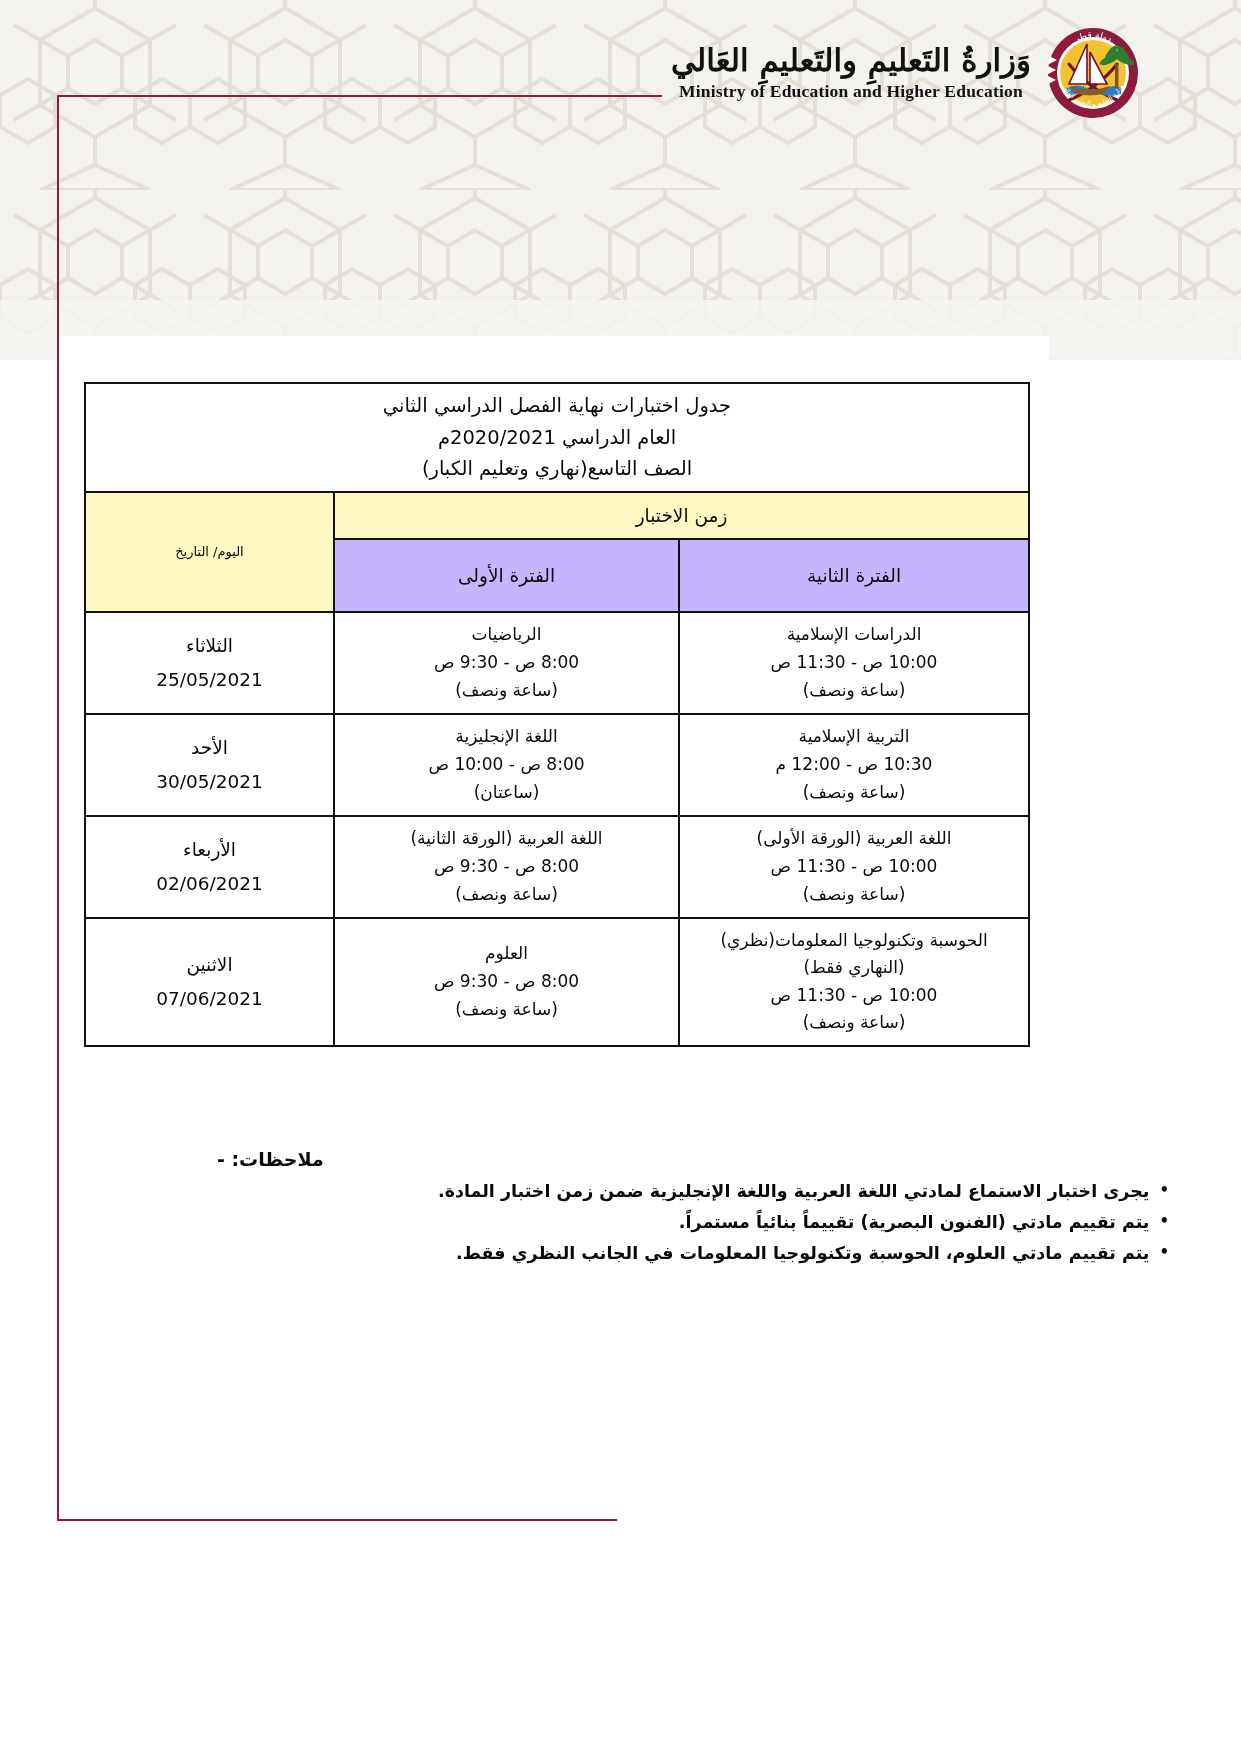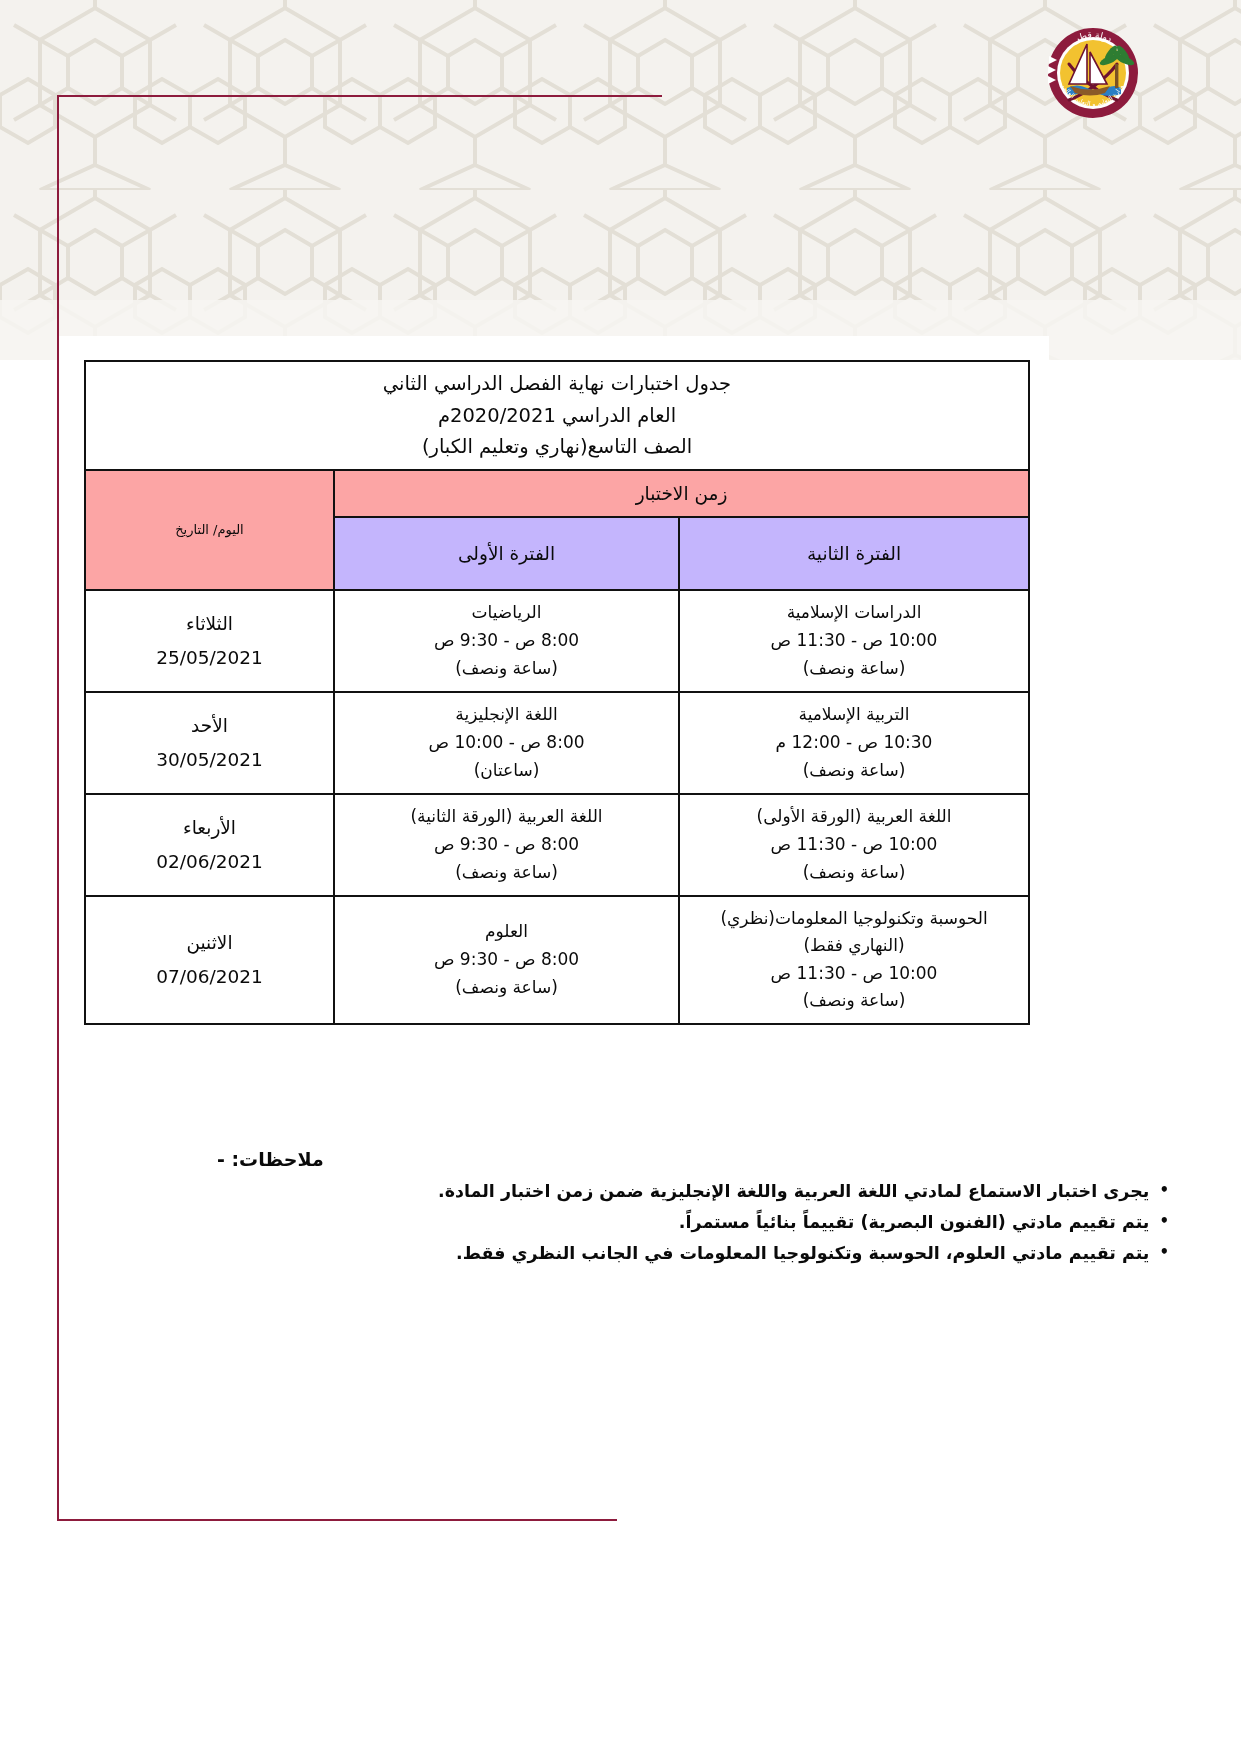--- a/index.html
+++ b/index.html
@@ -82,21 +82,21 @@
     font-weight: 700;
     color: #111;
     margin-top: 7px;
     white-space: nowrap;
     letter-spacing: .2px;
   }
 
   
   #schedule-wrap {
     position: absolute;
-    left: 86px; top: 360px;
+    left: 86px; top: 382px;
     width: 944px;
   }
   table.sched {
     width: 944px;
     border-collapse: collapse;
     direction: rtl;
     table-layout: fixed;
   }
   table.sched td, table.sched th {
     border: 2px solid #111;
@@ -107,21 +107,21 @@
     padding: 6px 4px;
   }
   .title-cell {
     font-size: 19.5px;
     line-height: 1.62;
     padding: 14px 8px 16px 8px;
     font-weight: 400;
   }
   .title-cell .tl { display: block; white-space: nowrap; }
   .hdr-grey {
-    background: #fca5a5;
+    background: #fef9c3;
     font-size: 18.5px;
     font-weight: 400;
   }
   .hdr-span { height: 46px; }
   .hdr-date { height: 120px; font-size: 13px; }
   .sub-hdr { height: 72px; font-size: 18.5px; background: #c4b5fd; }
   td.cell {
     font-size: 17px;
     line-height: 1.62;
     height: 102px;
@@ -251,20 +251,24 @@
         </defs>
         <text font-size="9" font-family="DejaVu Sans, sans-serif" fill="#ffffff">
           <textPath href="#arcTop" startOffset="50%" text-anchor="middle">دولة قطر</textPath>
         </text>
         <text font-size="6.5" font-family="DejaVu Sans, sans-serif" fill="#ffffff">
           <textPath href="#arcBot" startOffset="50%" text-anchor="middle">وزارة التعليم و التعليم العالي</textPath>
         </text>
       </svg>
     </div>
 
+    <div id="wordmark">
+      <div class="ar">وَزارةُ التَعليمِ والتَعليمِ العَالي</div>
+      <div class="en">Ministry of Education and Higher Education</div>
+    </div>
   </div>
 
   <div id="schedule-wrap">
     <table class="sched">
       <colgroup>
         <col class="c-second">
           <col class="c-first">
           <col class="c-date">
       </colgroup>
       <tbody>

